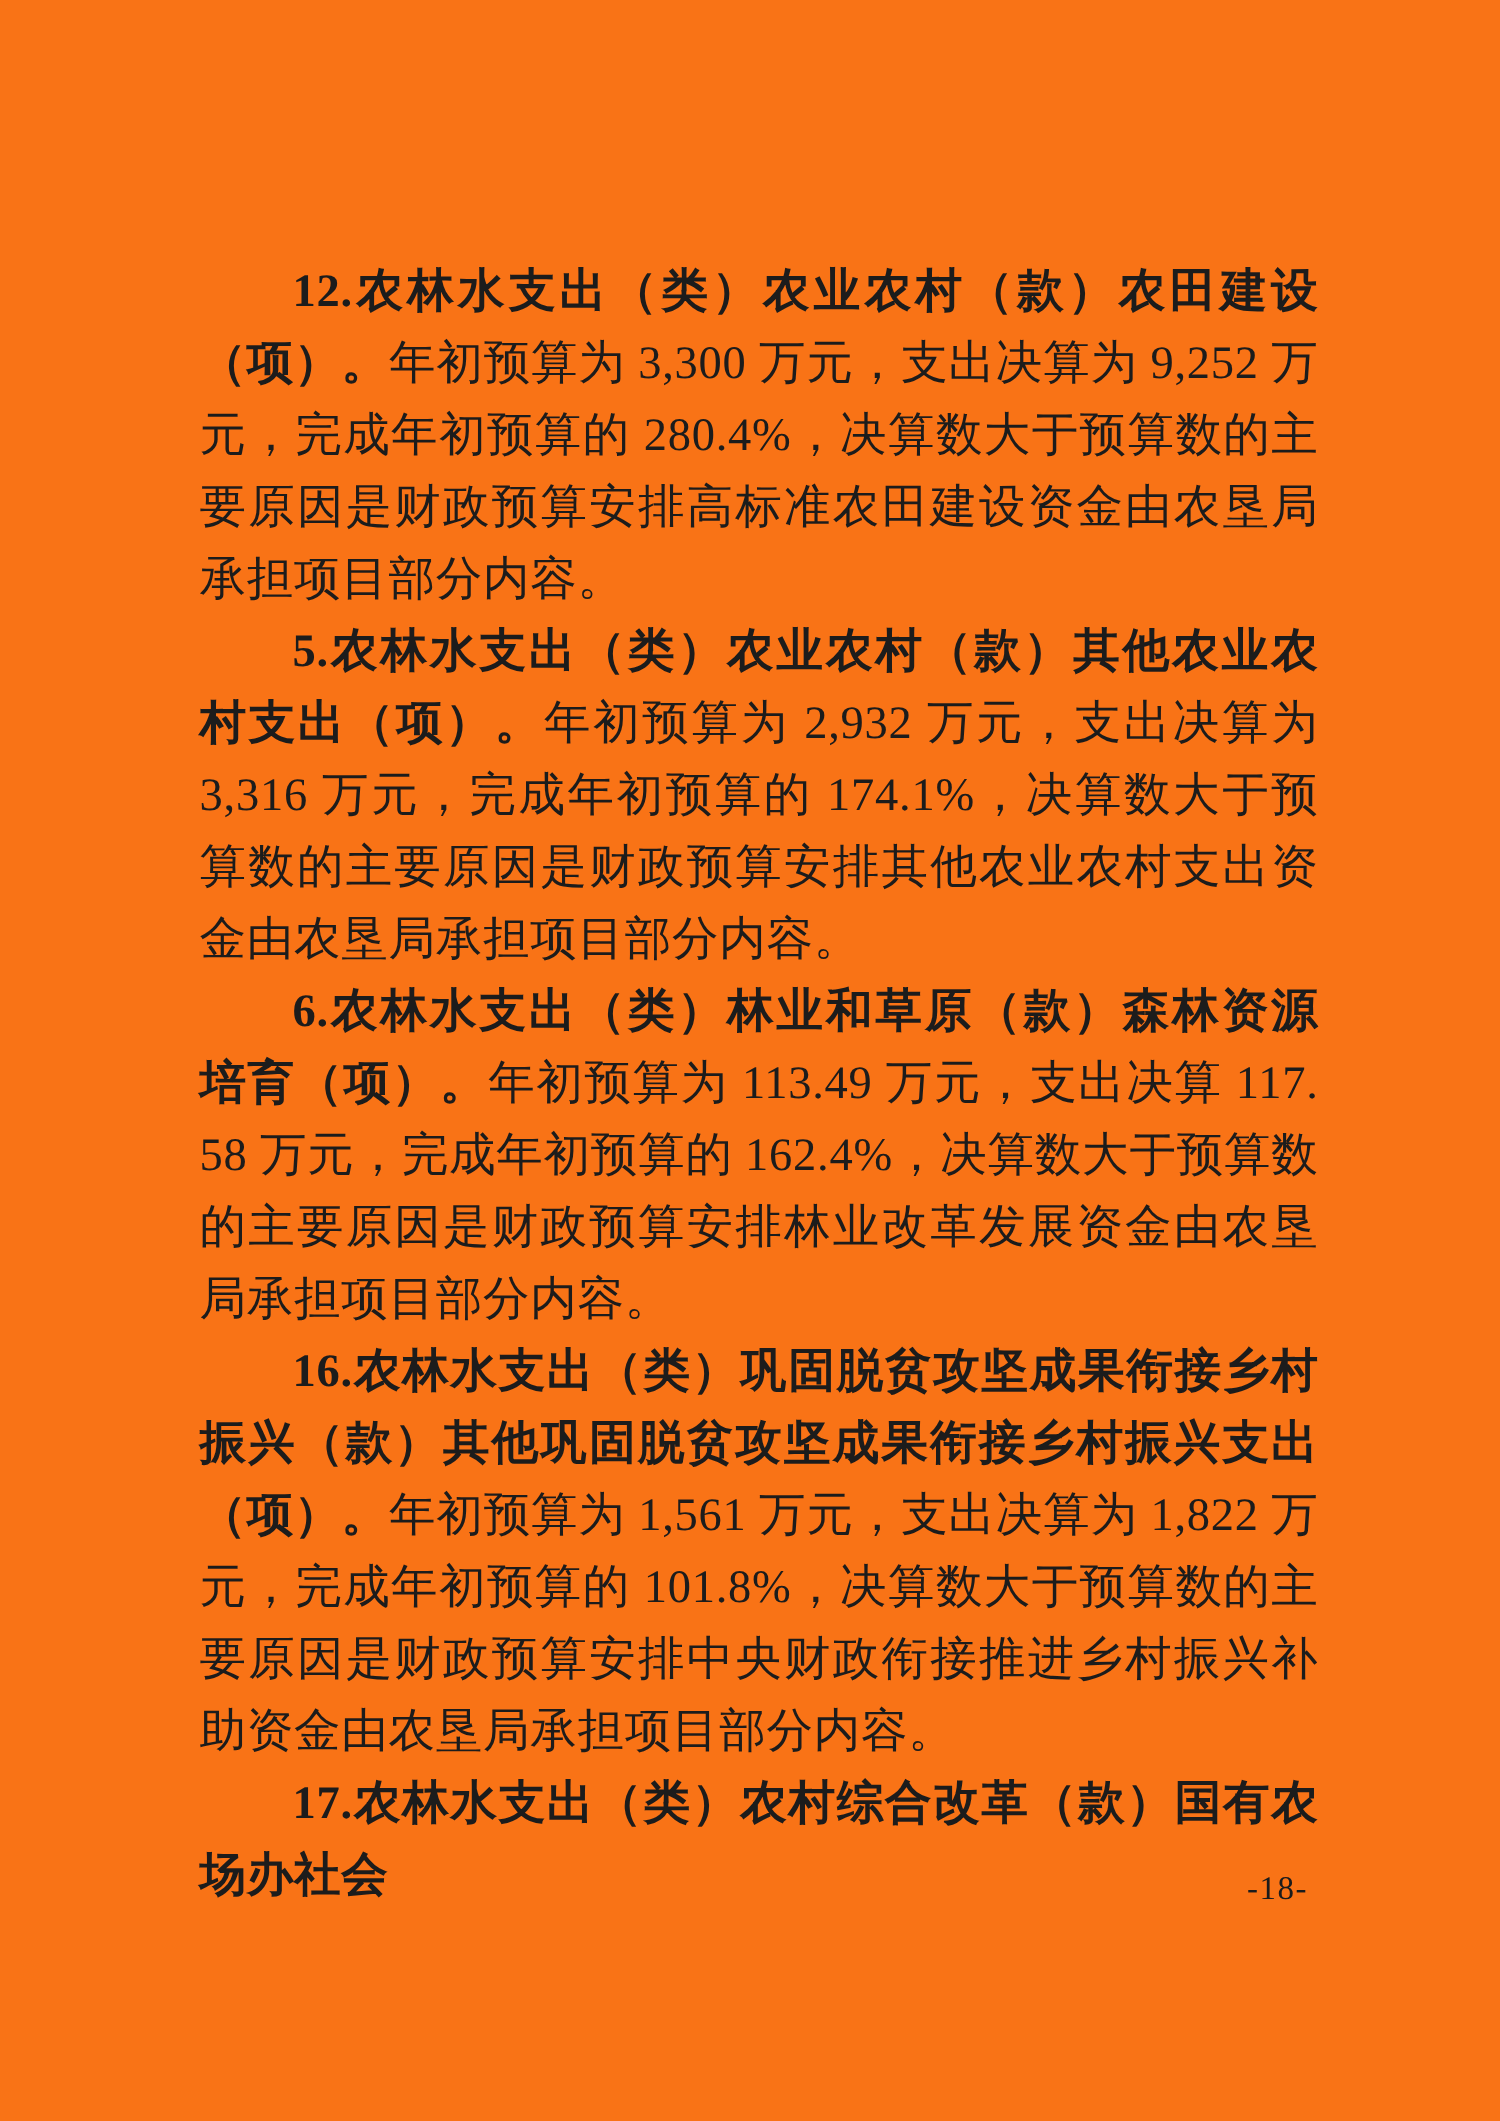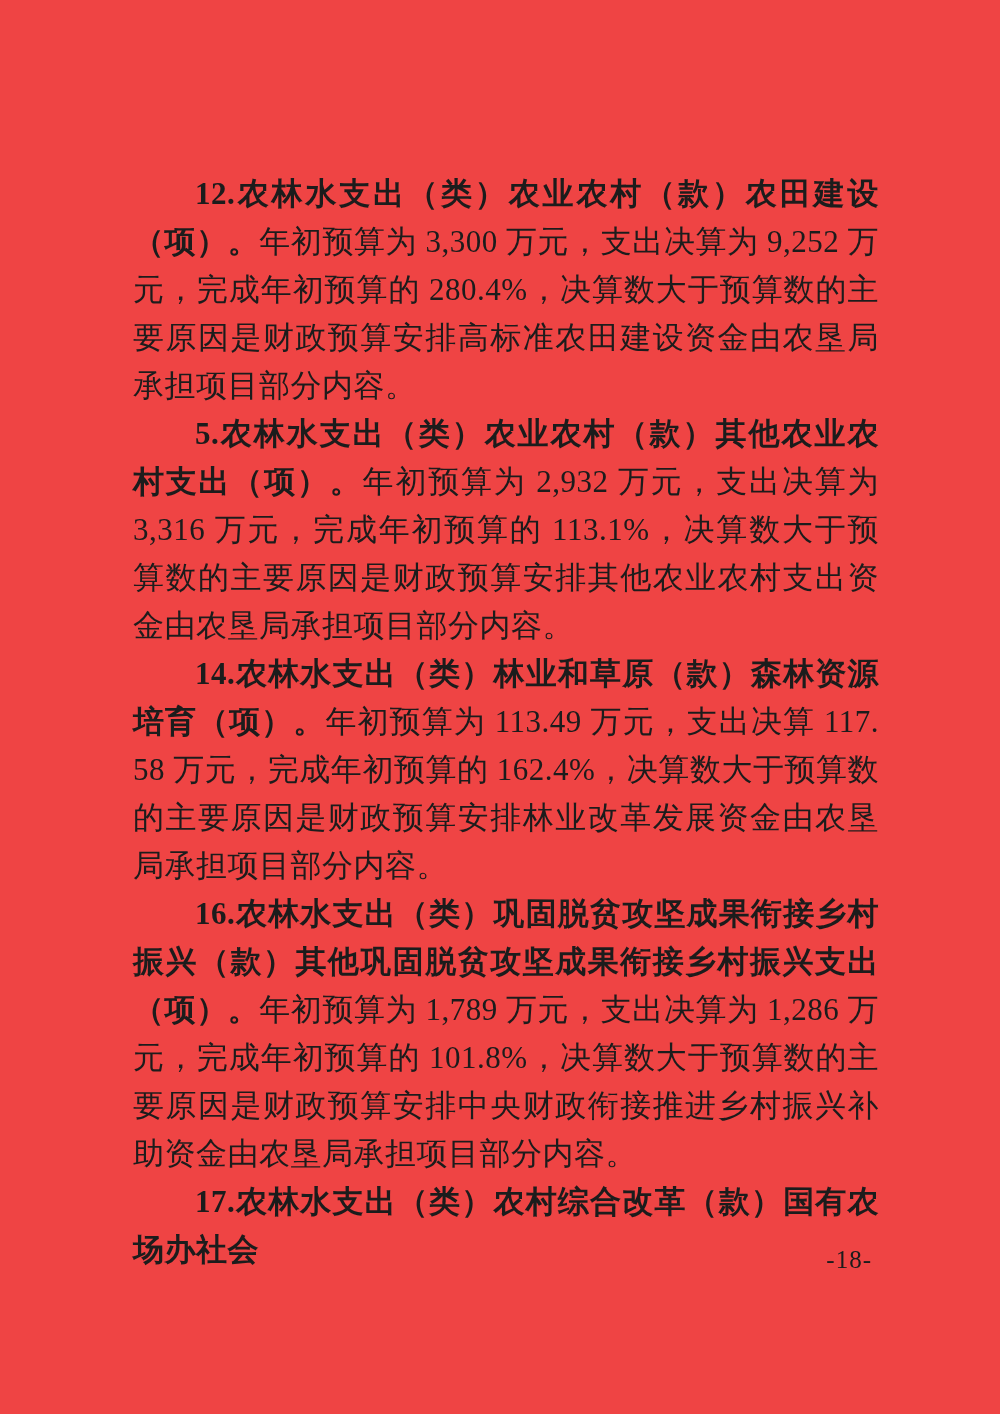--- a/index.html
+++ b/index.html
@@ -4,21 +4,21 @@
 <style>
   html, body {
     margin: 0;
     padding: 0;
     background: #ffffff;
   }
   .page {
     position: relative;
     width: 1000px;
     height: 1414px;
-    background: #ef4444;
+    background: #f97316;
     overflow: hidden;
     font-family: "Liberation Serif", "DejaVu Serif", serif;
     color: #1c1c1c;
   }
   .doc {
     position: absolute;
     left: 133px;
     top: 170px;
     width: 746px;
   }
@@ -32,38 +32,38 @@
     letter-spacing: 0.5px;
     word-break: break-all;
   }
   .para .h {
     font-weight: bold;
   }
   .page-number {
     position: absolute;
     right: 128px;
     top: 1246px;
-    font-size: 25px;
+    font-size: 22px;
     letter-spacing: 1px;
     color: #1c1c1c;
   }
 </style>
 </head>
 <body>
 
 <div class="page">
   <div class="doc">
 
     <p class="para"><span class="h">12.农林水支出（类）农业农村（款）农田建设（项）。</span><span>年初预算为 3,300 万元，支出决算为 9,252 万元，完成年初预算的 280.4%，决算数大于预算数的主要原因是财政预算安排高标准农田建设资金由农垦局承担项目部分内容。</span></p>
 
-    <p class="para"><span class="h">5.农林水支出（类）农业农村（款）其他农业农村支出（项）。</span><span>年初预算为 2,932 万元，支出决算为 3,316 万元，完成年初预算的 113.1%，决算数大于预算数的主要原因是财政预算安排其他农业农村支出资金由农垦局承担项目部分内容。</span></p>
+    <p class="para"><span class="h">5.农林水支出（类）农业农村（款）其他农业农村支出（项）。</span><span>年初预算为 2,932 万元，支出决算为 3,316 万元，完成年初预算的 174.1%，决算数大于预算数的主要原因是财政预算安排其他农业农村支出资金由农垦局承担项目部分内容。</span></p>
 
-    <p class="para"><span class="h">14.农林水支出（类）林业和草原（款）森林资源培育（项）。</span><span>年初预算为 113.49 万元，支出决算 117.58 万元，完成年初预算的 162.4%，决算数大于预算数的主要原因是财政预算安排林业改革发展资金由农垦局承担项目部分内容。</span></p>
+    <p class="para"><span class="h">6.农林水支出（类）林业和草原（款）森林资源培育（项）。</span><span>年初预算为 113.49 万元，支出决算 117.58 万元，完成年初预算的 162.4%，决算数大于预算数的主要原因是财政预算安排林业改革发展资金由农垦局承担项目部分内容。</span></p>
 
 
-    <p class="para"><span class="h">16.农林水支出（类）巩固脱贫攻坚成果衔接乡村振兴（款）其他巩固脱贫攻坚成果衔接乡村振兴支出（项）。</span><span>年初预算为 1,789 万元，支出决算为 1,286 万元，完成年初预算的 101.8%，决算数大于预算数的主要原因是财政预算安排中央财政衔接推进乡村振兴补助资金由农垦局承担项目部分内容。</span></p>
+    <p class="para"><span class="h">16.农林水支出（类）巩固脱贫攻坚成果衔接乡村振兴（款）其他巩固脱贫攻坚成果衔接乡村振兴支出（项）。</span><span>年初预算为 1,561 万元，支出决算为 1,822 万元，完成年初预算的 101.8%，决算数大于预算数的主要原因是财政预算安排中央财政衔接推进乡村振兴补助资金由农垦局承担项目部分内容。</span></p>
 
     <p class="para"><span class="h">17.农林水支出（类）农村综合改革（款）国有农场办社会</span><span></span></p>
 
   </div>
 
   <div class="page-number">-18-</div>
 </div>
 
 </body></html>

